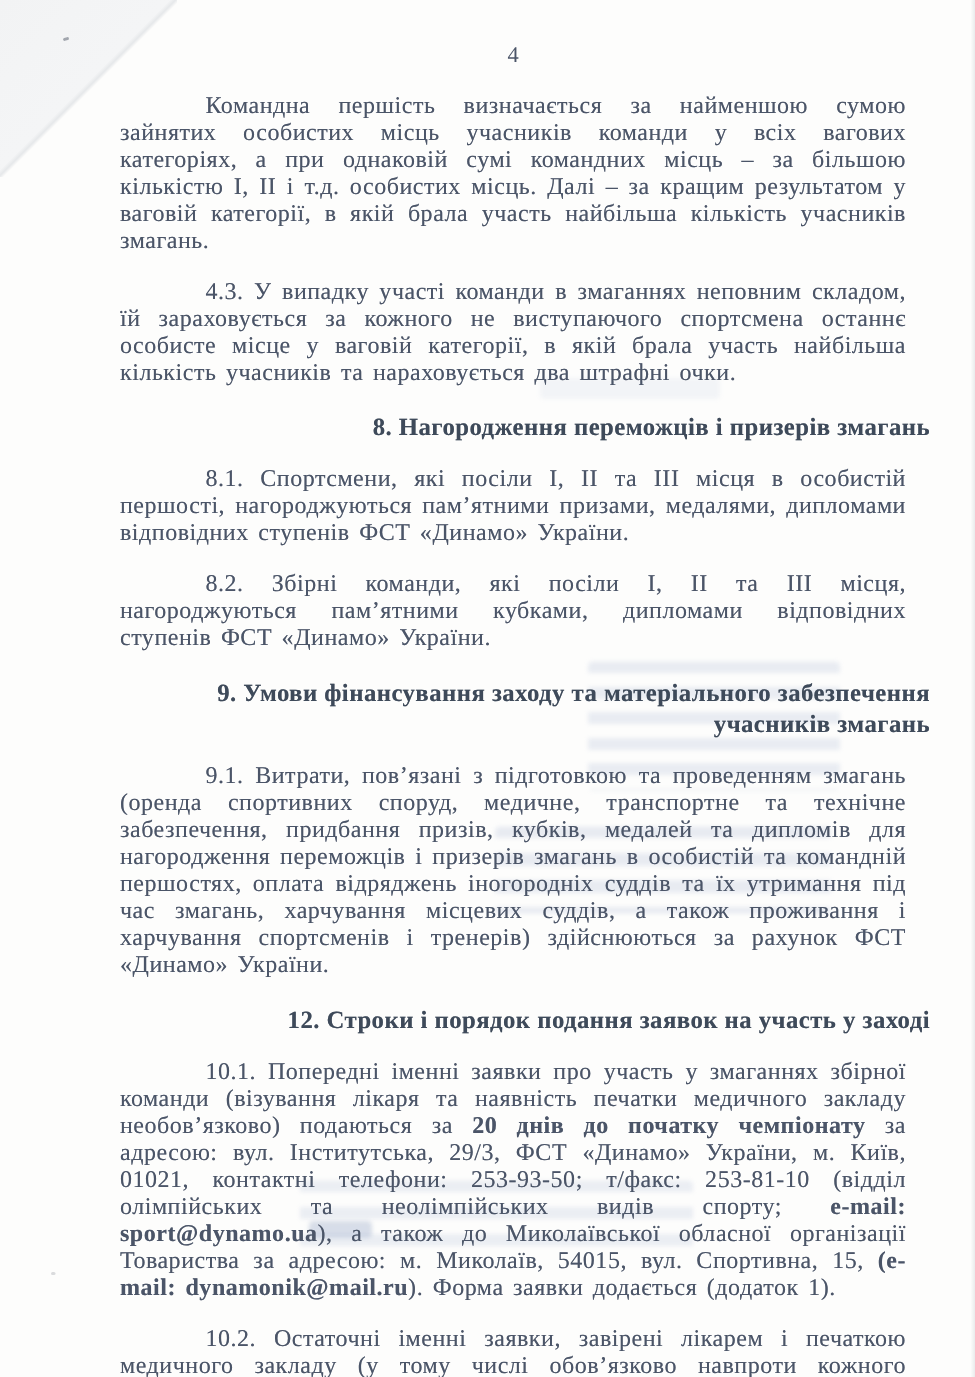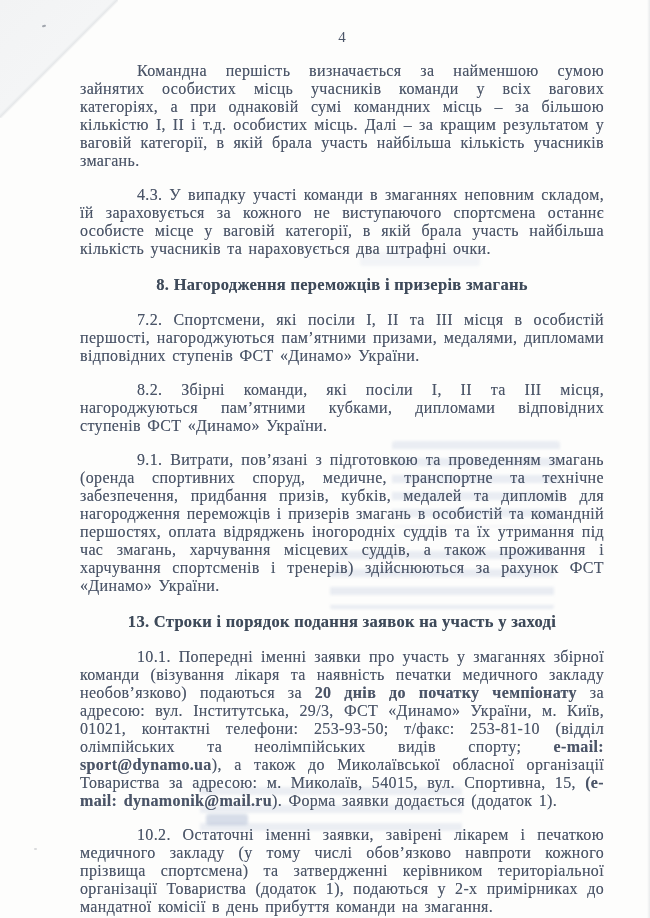--- a/index.html
+++ b/index.html
@@ -60,21 +60,21 @@
   p.body{
     margin:16px;
     font-size:16px;line-height:18px;
     text-align:justify;text-indent:57px;
     letter-spacing:0.35px;word-spacing:2px;
     text-shadow:0 0 0.4px rgba(75,85,104,0.55);
   }
   h2.heading{
     margin:6px 0 2px 0;
     font-size:16.5px;line-height:21px;font-weight:bold;
-    text-align:center;color:var(--heading-ink);
+    text-align:right;color:var(--heading-ink);
     letter-spacing:0.3px;
     text-shadow:0 0 0.4px rgba(62,74,90,0.55);
   }
   .b{font-weight:bold;}
   .bu{font-weight:bold;}
 </style>
 </head>
 <body>
 
 <div class="page">
@@ -92,29 +92,30 @@
   <div class="content">
 
     <div class="page-number">4</div>
 
     <p class="body">Командна першість визначається за найменшою сумою зайнятих особистих місць учасників команди у всіх вагових категоріях, а при однаковій сумі командних місць – за більшою кількістю I, II і т.д. особистих місць. Далі – за кращим результатом у ваговій категорії, в якій брала участь найбільша кількість учасників змагань.</p>
 
     <p class="body">4.3. У випадку участі команди в змаганнях неповним складом, їй зараховується за кожного не виступаючого спортсмена останнє особисте місце у ваговій категорії, в якій брала участь найбільша кількість учасників та нараховується два штрафні очки.</p>
 
     <h2 class="heading">8. Нагородження переможців і призерів змагань</h2>
 
-    <p class="body">7.2. Спортсмени, які посіли I, II та III місця в особистій першості, нагороджуються пам’ятними призами, медалями, дипломами відповідних ступенів ФСТ «Динамо» України.</p>
+    <p class="body">8.1. Спортсмени, які посіли I, II та III місця в особистій першості, нагороджуються пам’ятними призами, медалями, дипломами відповідних ступенів ФСТ «Динамо» України.</p>
 
     <p class="body">8.2. Збірні команди, які посіли I, II та III місця, нагороджуються пам’ятними кубками, дипломами відповідних ступенів ФСТ «Динамо» України.</p>
 
+    <h2 class="heading"><span>9. Умови фінансування заходу та матеріального забезпечення</span><br><span>учасників змагань</span></h2>
 
     <p class="body">9.1. Витрати, пов’язані з підготовкою та проведенням змагань (оренда спортивних споруд, медичне, транспортне та технічне забезпечення, придбання призів, кубків, медалей та дипломів для нагородження переможців і призерів змагань в особистій та командній першостях, оплата відряджень іногородніх суддів та їх утримання під час змагань, харчування місцевих суддів, а також проживання і харчування спортсменів і тренерів) здійснюються за рахунок ФСТ «Динамо» України.</p>
 
 
-    <h2 class="heading">13. Строки і порядок подання заявок на участь у заході</h2>
+    <h2 class="heading">12. Строки і порядок подання заявок на участь у заході</h2>
 
     <p class="body"><span>10.1. Попередні іменні заявки про участь у змаганнях збірної команди (візування лікаря та наявність печатки медичного закладу необов’язково) подаються за </span><span class="b">20 днів до початку чемпіонату</span><span> за адресою: вул. Інститутська, 29/3, ФСТ «Динамо» України, м. Київ, 01021, контактні телефони: 253-93-50; т/факс: 253-81-10 (відділ олімпійських та неолімпійських видів спорту; </span><span class="b">e-mail: </span><span class="bu">sport@dynamo.ua</span><span>), а також до Миколаївської обласної організації Товариства за адресою: м. Миколаїв, 54015, вул. Спортивна, 15, </span><span class="b">(e-mail: </span><span class="bu">dynamonik@mail.ru</span><span>). Форма заявки додається (додаток 1).</span></p>
 
     <p class="body">10.2. Остаточні іменні заявки, завірені лікарем і печаткою медичного закладу (у тому числі обов’язково навпроти кожного прізвища спортсмена) та затвердженні керівником територіальної організації Товариства (додаток 1), подаються у 2-х примірниках до мандатної комісії в день прибуття команди на змагання.</p>
 
     <p class="body">Допуск спортсменів та команд до участі у змаганнях оформлюється протоколом мандатної комісії.</p>
 
   </div>
 </div>
 

